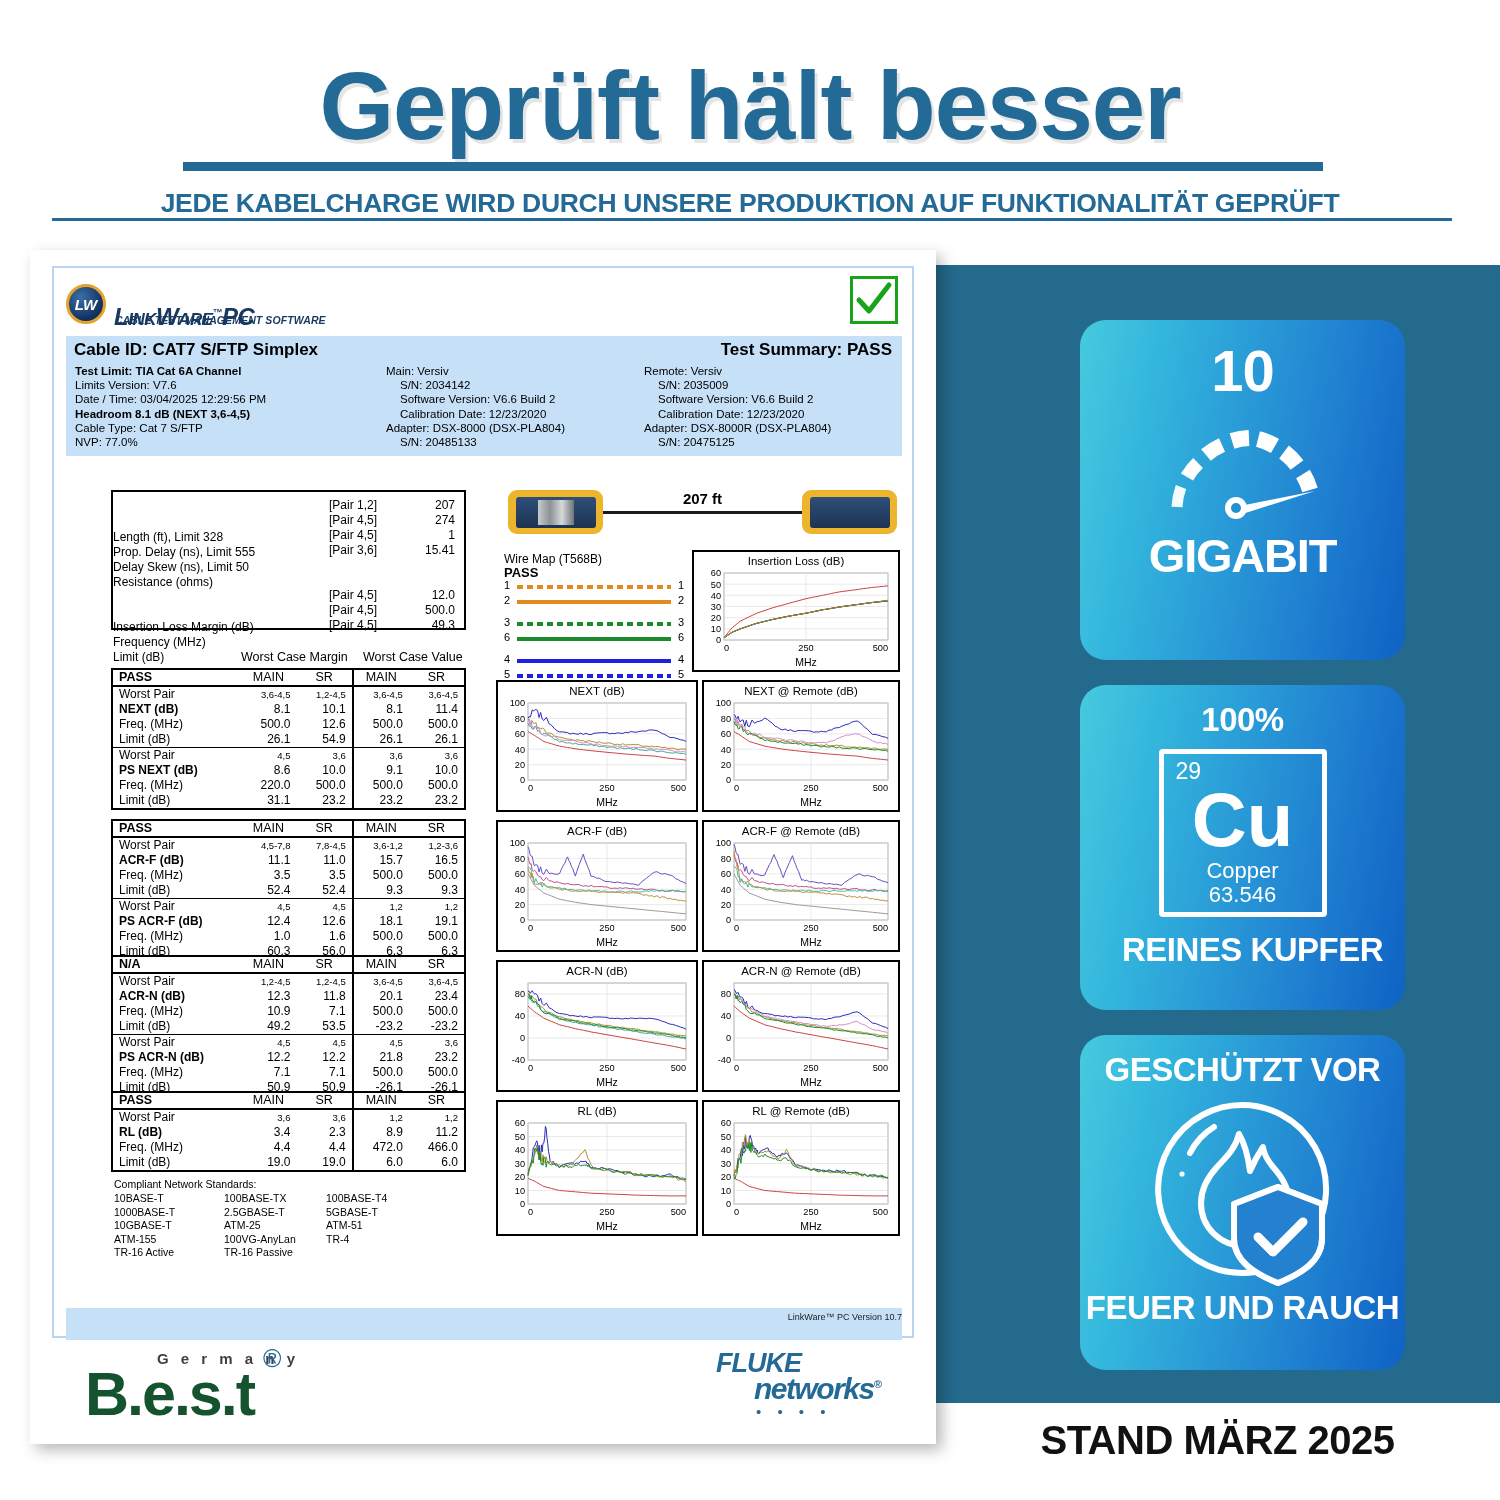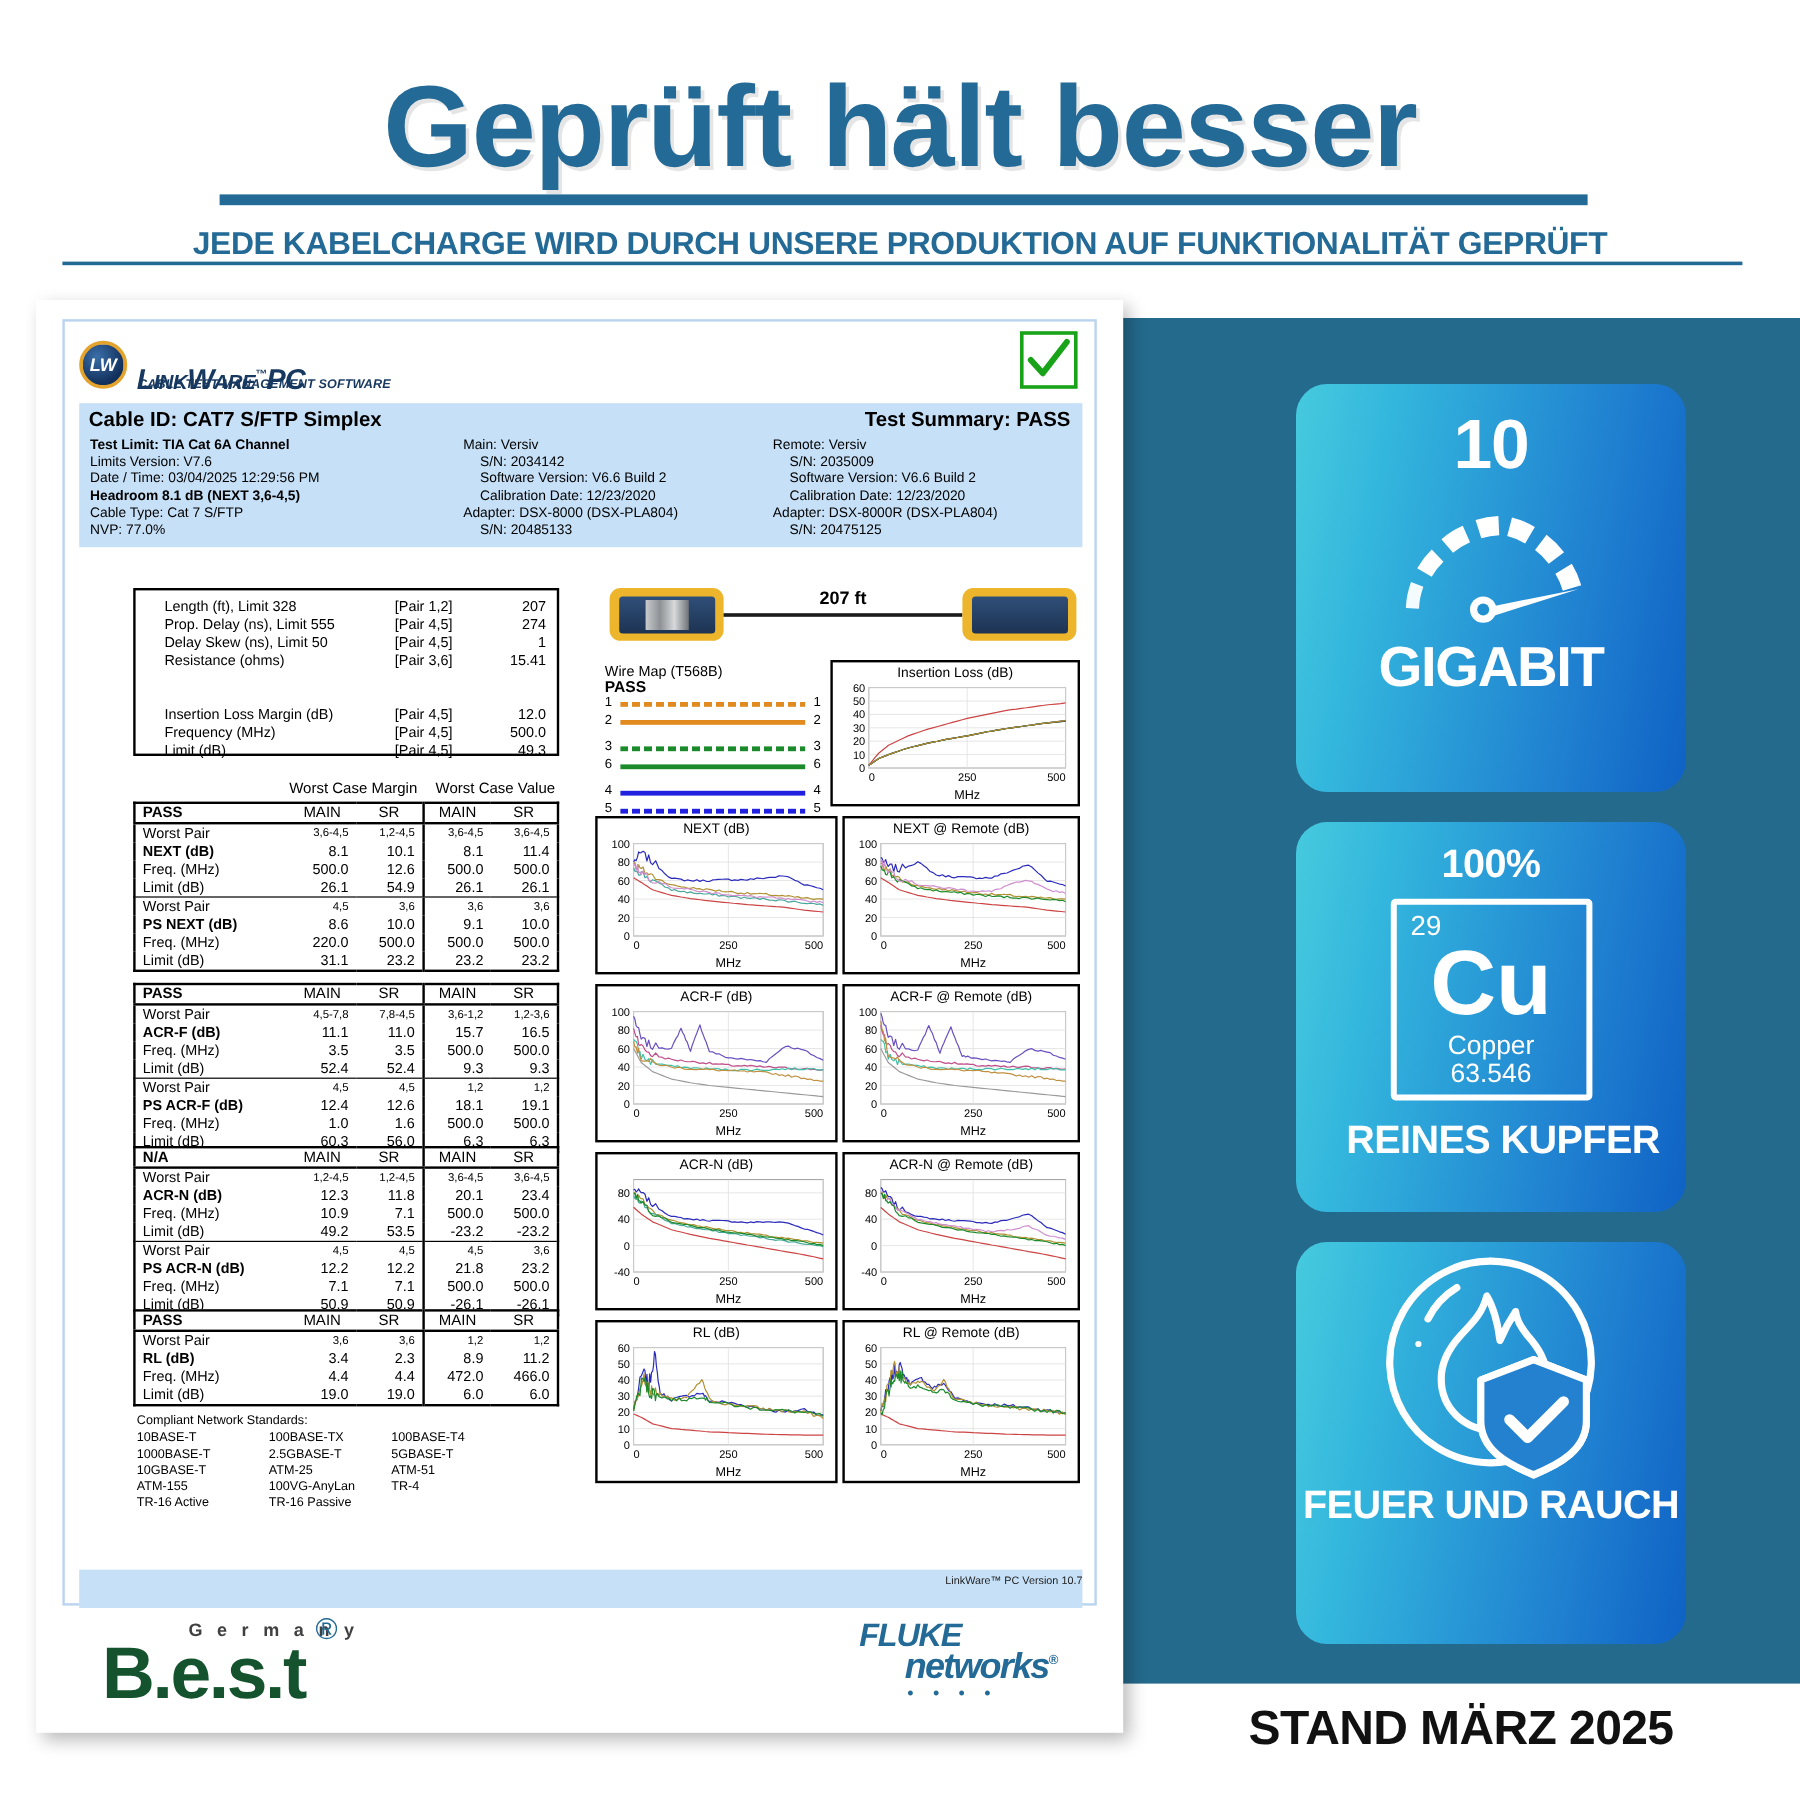--- a/index.html
+++ b/index.html
@@ -141,21 +141,21 @@
     position:absolute; right:10px; top:1044px;
     font-size:9px; color:#222;
   }
 
   
   #summary-box {
     position:absolute; left:57px; top:222px; width:355px; height:140px;
     border:2px solid #000; background:#fff;
   }
   .sum-row { position:relative; height:15px; font-size:12px; color:#000; }
-  .sum-lbl { position:absolute; left:24px; }
+  .sum-lbl { position:absolute; left:0;margin-top:32px; }
   .sum-pair { position:absolute; left:216px; }
   .sum-val { position:absolute; left:280px; width:62px; text-align:right; }
 
   
   #wc-headings {
     position:absolute; left:57px; top:382px; width:355px; height:17px;
     font-size:12.5px; color:#000;
   }
   #wc-headings .m { position:absolute; left:130px; }
   #wc-headings .v { position:absolute; left:252px; }
@@ -312,20 +312,21 @@
     <div class="cu-box">
       <div class="cu-num">29</div>
       <div class="cu-sym">Cu</div>
       <div class="cu-name">Copper</div>
       <div class="cu-mass">63.546</div>
     </div>
     <div class="card-small-bottom" style="margin-top:14px;padding-left:20px;">REINES KUPFER</div>
   </div>
 
   <div class="feature-card" id="card-fire">
+    <div class="card-small-top">GESCHÜTZT VOR</div>
     <div class="card-art" style="height:200px;">
       <svg width="210" height="196" viewBox="0 0 210 196">
         <g fill="none" stroke="#ffffff" stroke-width="6" stroke-linecap="round" stroke-linejoin="round">
           <path d="M104 14 a84 84 0 1 0 0.2 0"></path>
           <path d="M52 62 a64 64 0 0 1 24 -26"></path>
           <circle cx="44" cy="83" r="2.6" fill="#ffffff" stroke="none"></circle>
           <path d="M101 43 c-4 16 -14 24 -22 33 c-10 11 -16 22 -16 36 c0 25 20 43 44 43 c24 0 44 -18 44 -43 c0 -16 -8 -27 -16 -36 c-5 -6 -9 -12 -10 -20 c-6 9 -10 17 -13 24 c-2 -15 -5 -27 -11 -37 z"></path>
           <path d="M140 96 l44 17 v34 c0 24 -22 36 -44 45 c-22 -9 -44 -21 -44 -45 v-34 z" fill="none"></path>
         </g>
         <path d="M140 96 l44 17 v34 c0 24 -22 36 -44 45 c-22 -9 -44 -21 -44 -45 v-34 z" fill="#2381cf" stroke="#ffffff" stroke-width="6" stroke-linejoin="round"></path>

